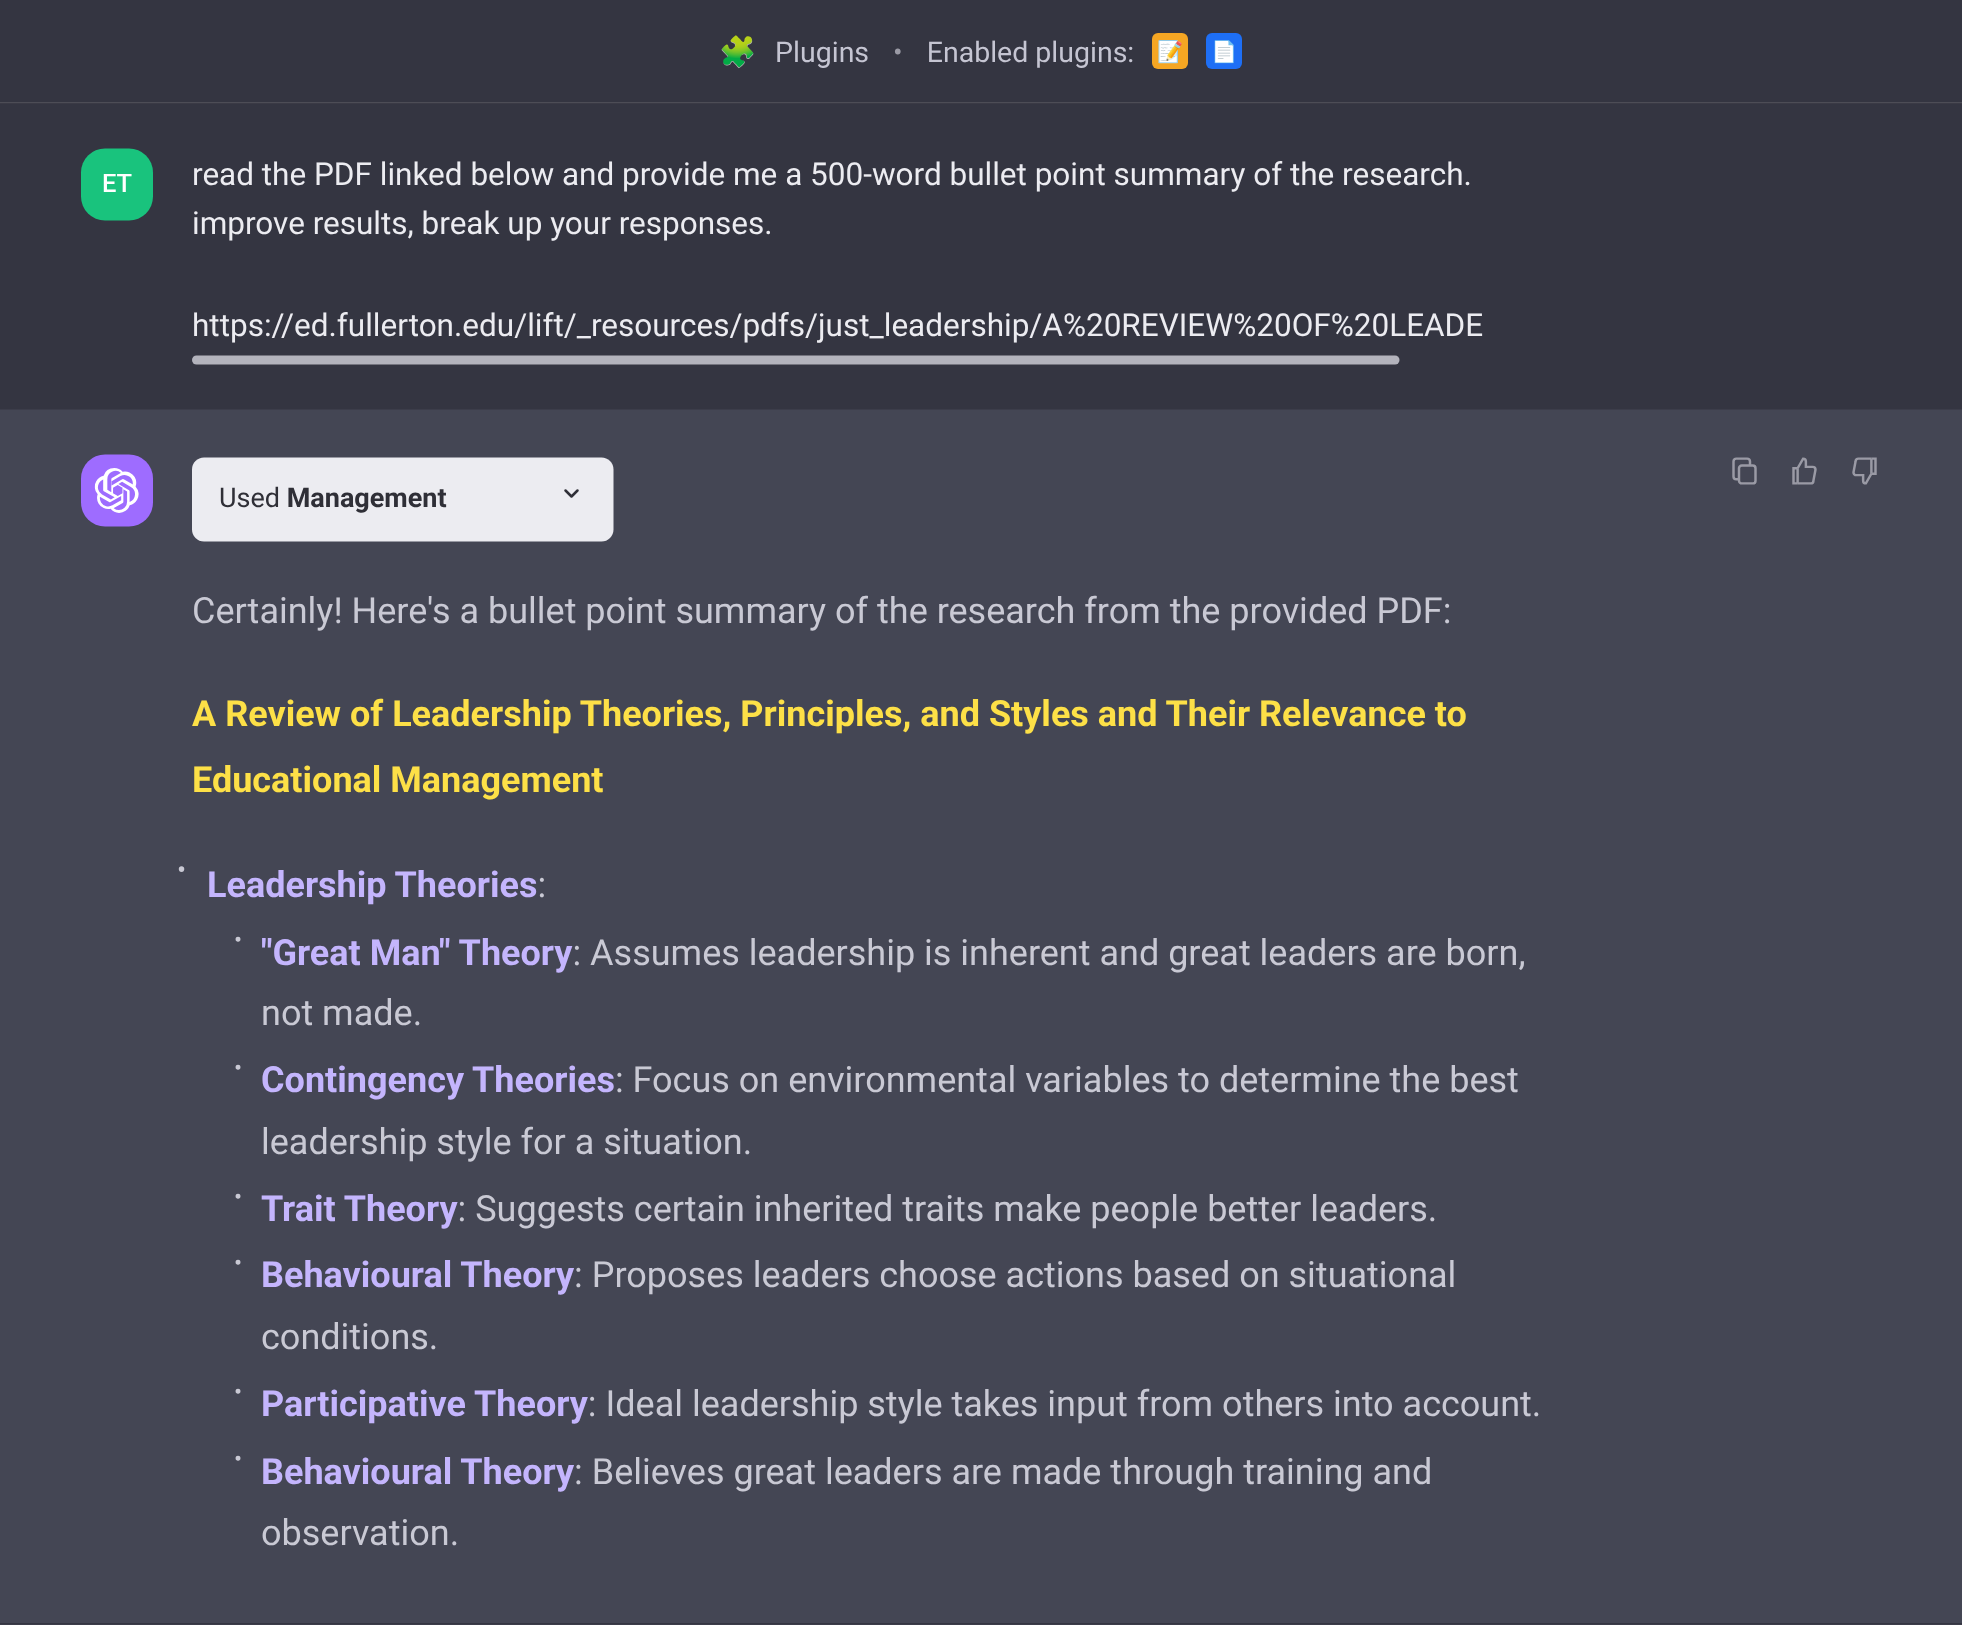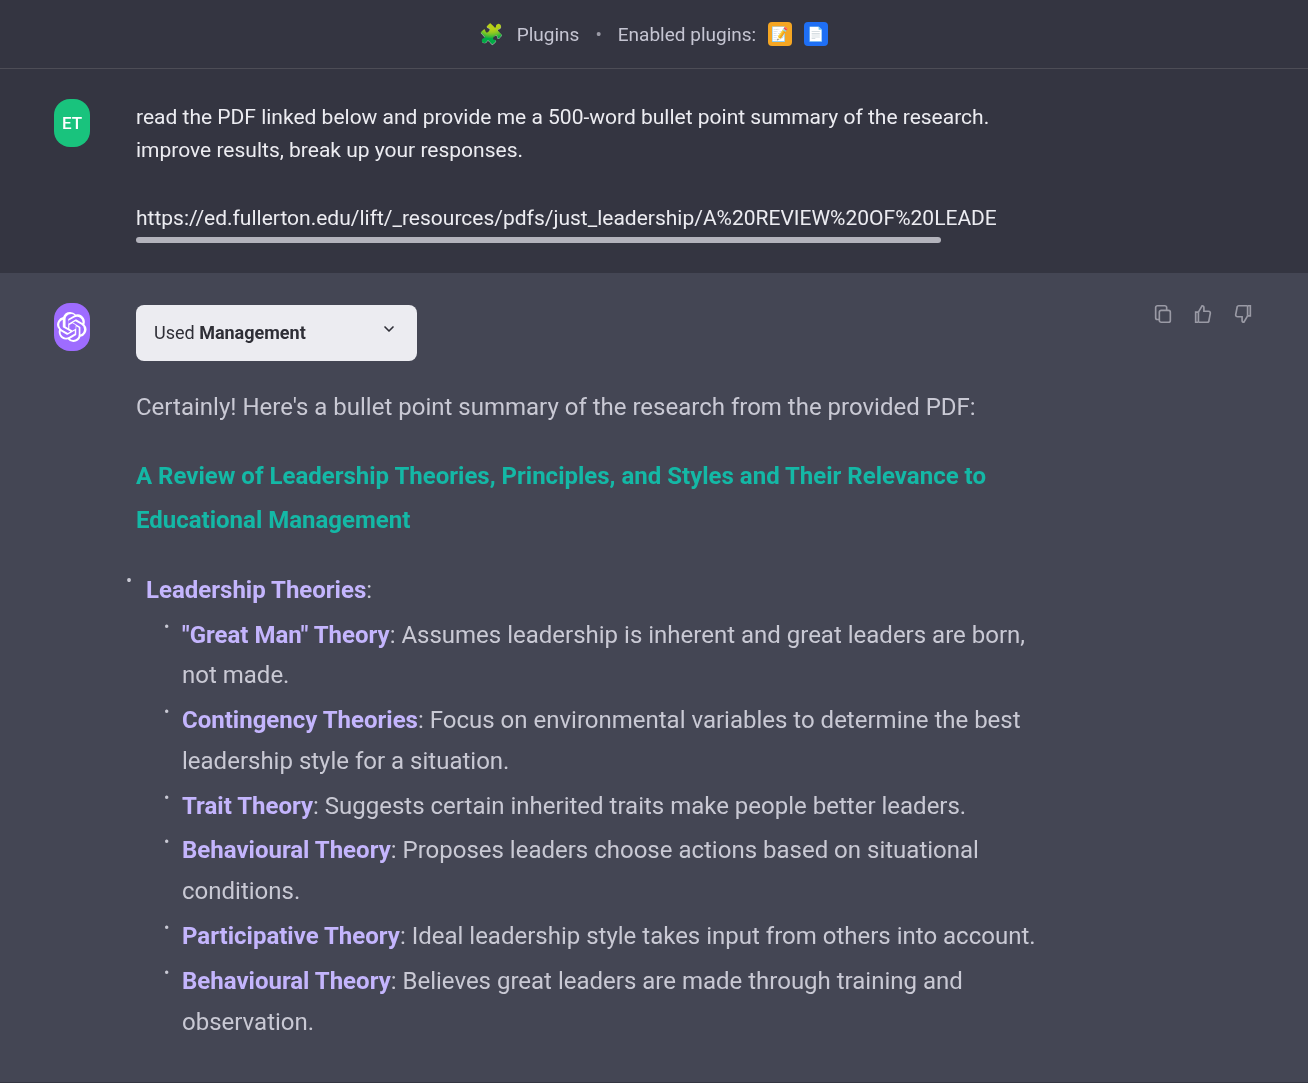--- a/index.html
+++ b/index.html
@@ -54,21 +54,21 @@
       gap: 26px;
     }
     .message-row.user {
       background: #343541;
     }
     .message-row.assistant {
       background: #444654;
       position: relative;
     }
     .avatar {
-      width: 36px;
+      width: 48px;
       height: 48px;
       border-radius: 16px;
       display: flex;
       align-items: center;
       justify-content: center;
       flex-shrink: 0;
       font-size: 17px;
       font-weight: 500;
     }
     .avatar.user-avatar {
@@ -83,21 +83,20 @@
       width: 30px;
       height: 30px;
     }
     .msg-content {
       flex: 1;
       font-size: 21px;
       line-height: 1.55;
       color: #ececf1;
       padding-top: 2px;
       max-width: 910px;
-      margin-left: 20px;
     }
     .msg-content .url-line {
       margin-top: 36px;
       white-space: nowrap;
       overflow: hidden;
       display: block;
       max-width: 900px;
     }
     .url-underline {
       height: 6px;
@@ -131,21 +130,21 @@
     .assistant-body {
       font-size: 24px;
       line-height: 1.7;
     }
     .assistant-body .intro {
       margin-bottom: 28px;
       color: #c9c9d4;
     }
     .assistant-body .title-strong {
       font-weight: 700;
-      color: #14b8a6;
+      color: #fde047;
       margin-bottom: 28px;
       display: block;
       line-height: 1.8;
     }
     ul.top-list {
       list-style: none;
       padding-left: 0;
     }
     ul.top-list > li {
       position: relative;

